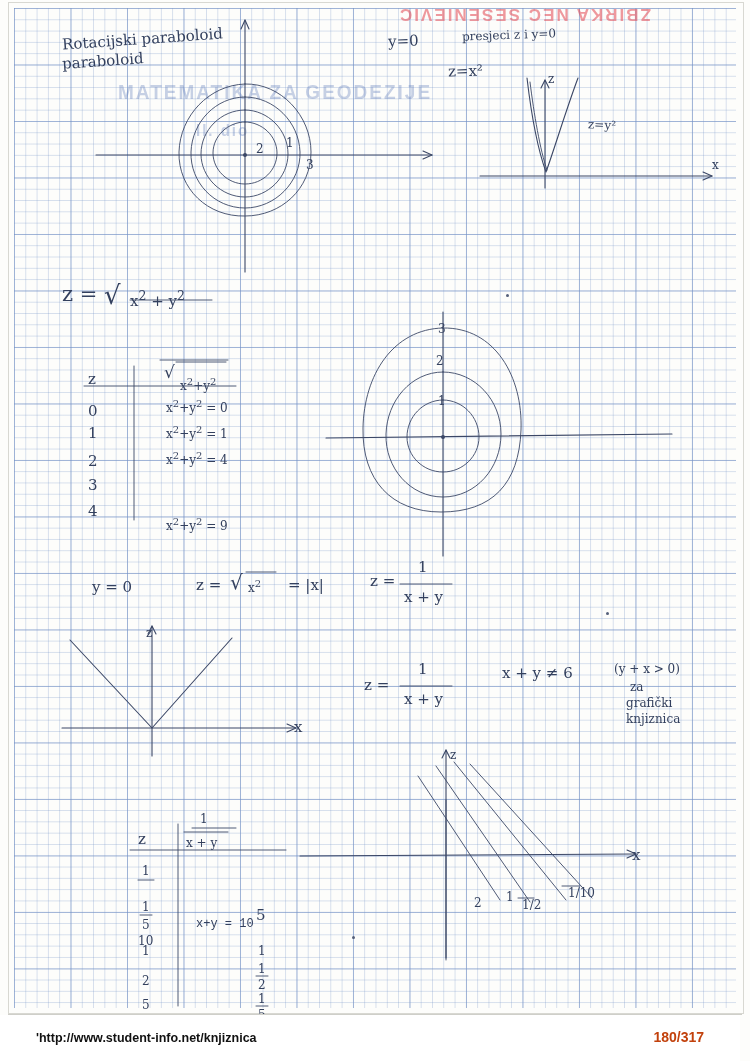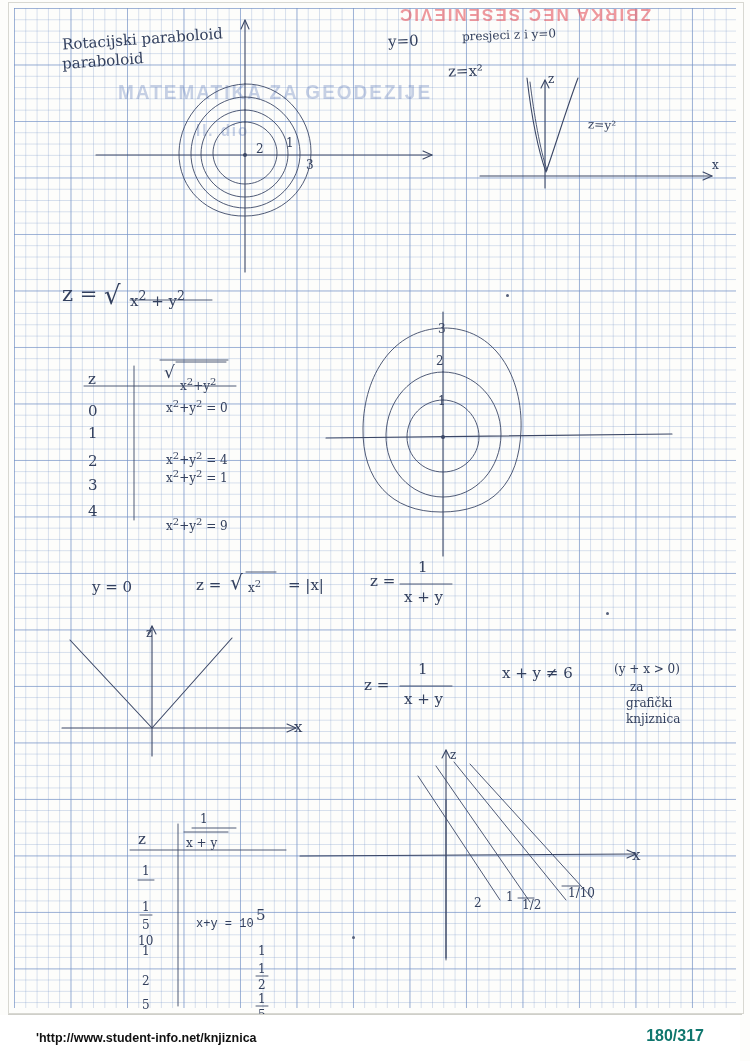--- a/index.html
+++ b/index.html
@@ -74,21 +74,21 @@
     position:absolute;left:0;bottom:0;width:740px;height:46px;background:#ffffff;
   }
   #footer-line{position:absolute;left:8px;bottom:46px;width:734px;height:1px;background:#cfcfc9;}
   #footer-url{
     position:absolute;left:36px;bottom:16px;
     font-size:12.5px;font-weight:bold;color:#111;
     font-family:"Liberation Sans", sans-serif;
   }
   #footer-page{
     position:absolute;right:36px;bottom:16px;
-    font-size:16px;font-weight:bold;color:#0f766e;
+    font-size:14px;font-weight:bold;color:#c2410c;
     font-family:"Liberation Sans", sans-serif;
   }
   .pin{position:absolute;width:3px;height:3px;border-radius:50%;background:#55607a;}
 </style>
 </head>
 <body>
 
 <div id="page">
 
   <div id="grid"></div>
@@ -120,21 +120,21 @@
   <div class="hw s flat" style="left:164px;top:362px;font-size:17px;">√</div>
   <div class="hw s flat" style="left:180px;top:376px;">x<sup>2</sup>+y<sup>2</sup></div>
 
   <div class="hw m flat" style="left:88px;top:402px;">0</div>
   <div class="hw m flat" style="left:88px;top:424px;">1</div>
   <div class="hw m flat" style="left:88px;top:452px;">2</div>
   <div class="hw m flat" style="left:88px;top:476px;">3</div>
   <div class="hw m flat" style="left:88px;top:502px;">4</div>
 
   <div class="hw s flat" style="left:166px;top:398px;">x<sup>2</sup>+y<sup>2</sup> = 0</div>
-  <div class="hw s flat" style="left:166px;top:424px;margin-top:44px;">x<sup>2</sup>+y<sup>2</sup> = 1</div>
+  <div class="hw s flat" style="left:166px;top:424px;">x<sup>2</sup>+y<sup>2</sup> = 1</div>
   <div class="hw s flat" style="left:166px;top:450px;">x<sup>2</sup>+y<sup>2</sup> = 4</div>
   <div class="hw s flat" style="left:166px;top:476px;margin-top:40px;">x<sup>2</sup>+y<sup>2</sup> = 9</div>
 
   <div class="hw s flat" style="left:438px;top:322px;">3</div>
   <div class="hw s flat" style="left:436px;top:354px;">2</div>
   <div class="hw s flat" style="left:438px;top:394px;">1</div>
 
   <div class="hw m flat" style="left:92px;top:578px;">y = 0</div>
   <div class="hw m flat" style="left:196px;top:576px;">z =</div>
   <div class="hw m flat" style="left:230px;top:570px;font-size:20px;">√</div>

